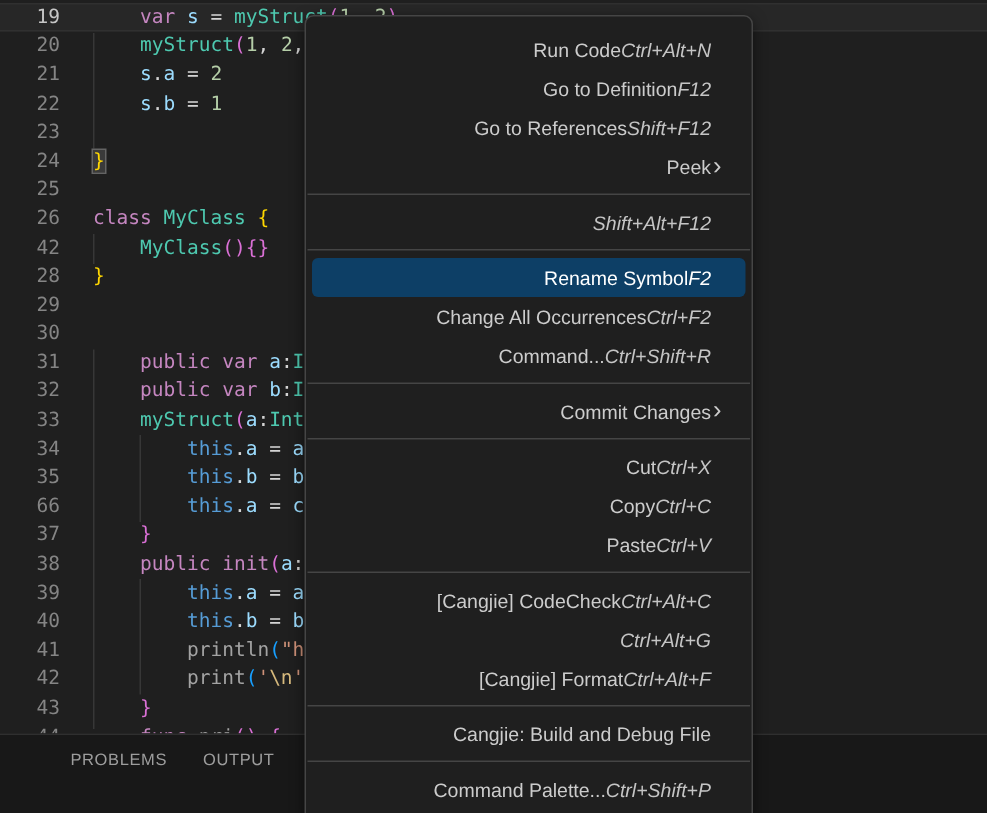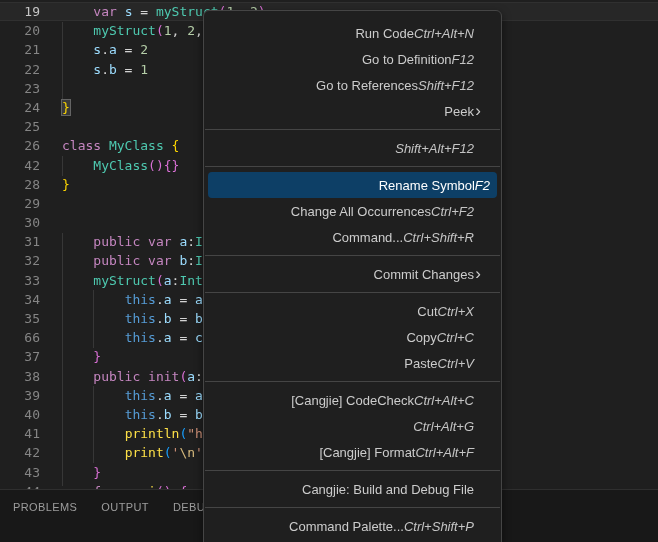--- a/index.html
+++ b/index.html
@@ -30,57 +30,57 @@
   .code-text { margin-left:22px; }
 
   .tk-pl { color:#d4d4d4; }
   .tk-kw { color:#c586c0; }
   .tk-th { color:#569cd6; }
   .tk-ty { color:#4ec9b0; }
   .tk-vr { color:#9cdcfe; }
   .tk-nu { color:#b5cea8; }
   .tk-st { color:#ce9178; }
   .tk-es { color:#d7ba7d; }
-  .tk-fn { color:#fde047; }
+  .tk-fn { color:#a3a3a3; }
   .tk-b1 { color:#ffd700; }
   .tk-b2 { color:#da70d6; }
   .tk-b3 { color:#179fff; }
   .tk-match { outline:1px solid #646464; background:#3a3a3a; }
 
   .indent-guide {
     position:absolute; width:1px; background:var(--indent-guide);
     pointer-events:none;
   }
 
   
   .panel {
     position:absolute; left:0; top:489px; width:658px; height:53px;
     background:var(--panel-bg); border-top:1px solid var(--divider); z-index:2;
   }
-  .panel-tabs { display:flex; padding:11px 0 0 13px; }
+  .panel-tabs { display:flex; padding:11px 0 0 13px;margin-left:34px; }
   .panel-tab {
     font-size:11px; letter-spacing:0.4px; color:var(--tab-text);
     margin-right:24px; text-transform:uppercase; cursor:pointer;
   }
 
   
   .context-menu {
     position:absolute; left:203px; top:10px; width:299px; z-index:10;
     background:var(--menu-bg); border:1px solid var(--menu-border);
     border-radius:6px; padding:9px 0;
     box-shadow:0 3px 9px rgba(0,0,0,0.5);
     font-size:13px; color:var(--menu-text);
   }
   .menu-item {
     height:26px; display:flex; align-items:center; justify-content:flex-end;
     padding:0 27px; cursor:pointer; position:relative;
   }
   .menu-item.highlighted {
     background:var(--menu-highlight); color:#ffffff;
-    margin:0 4px; padding:0 7px; border-radius:4px;
+    margin:0 4px; padding:0 23px; border-radius:4px;
   }
   .menu-label { white-space:nowrap; }
   .menu-shortcut { white-space:nowrap; color:var(--menu-shortcut);font-style:italic; }
   .menu-item.highlighted .menu-shortcut { color:#ffffff; }
   .menu-chevron {
     position:absolute; right:20px; top:50%; transform:translateY(-54%);
     font-size:17px; line-height:1; color:var(--menu-text);
   }
   .menu-separator {
     height:1px; background:var(--menu-border); margin:5px 1px;

